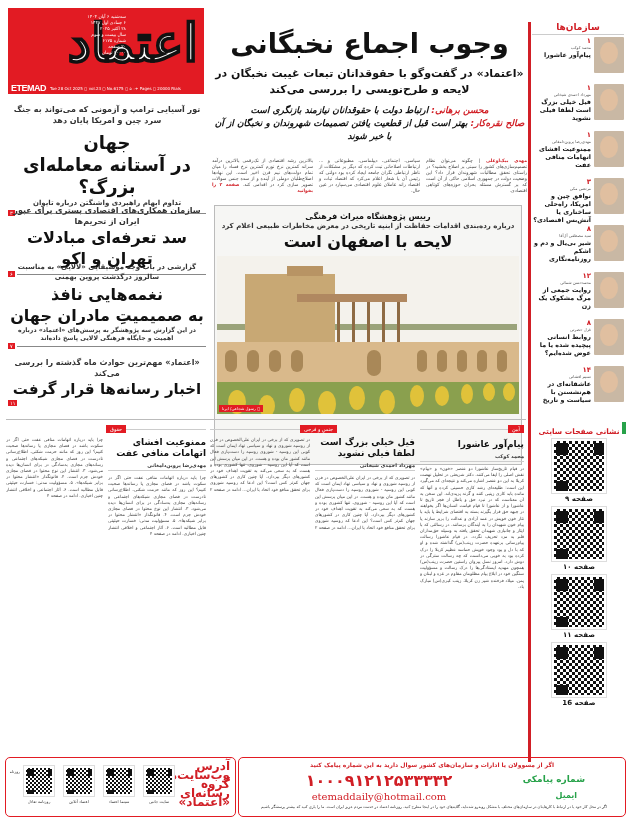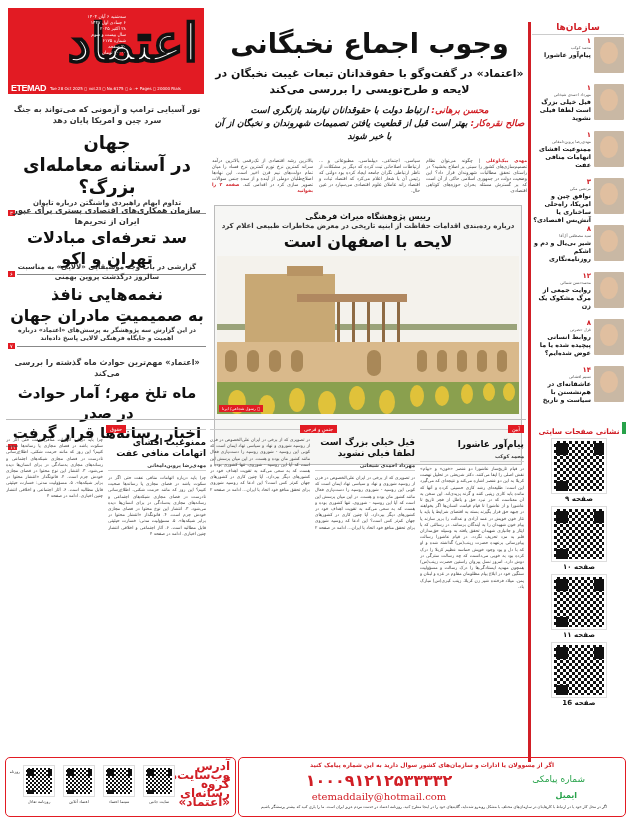--- a/index.html
+++ b/index.html
@@ -71,21 +71,21 @@
   
   .sec-tag { background: #e21b23; color: #fff; font-size: 5px; padding: 1px 4px; line-height: 6px; }
   .art-title { font-size: 9px; font-weight: bold; line-height: 11px; }
   .art-author { font-size: 5px; font-weight: bold; color: #333; }
   .art-body { font-size: 4.4px; line-height: 6.2px; color: #444; text-align: justify; }
 
   
   #sms-box { left: 238px; top: 757px; width: 388px; height: 60px; border: 1.5px solid #e21b23; border-radius: 5px; }
   #sms-line1 { top: 3px; right: 8px; width: 370px; font-size: 6px; font-weight: bold; color: #d11f26; text-align: center; }
   #sms-number { top: 13px; left: 40px; width: 200px; font-size: 16px; font-weight: bold; color: #d11f26; text-align: center; font-family: "DejaVu Sans", sans-serif; direction: ltr; letter-spacing: 0.5px; }
-  #sms-lbl1 { top: 16px; right: 40px; font-size: 9px; font-weight: normal; color: #27a24a; }
+  #sms-lbl1 { top: 16px; right: 40px; font-size: 9px; font-weight: bold; color: #27a24a; }
   #sms-email { top: 33px; left: 40px; width: 200px; font-size: 10px; color: #d11f26; text-align: center; font-family: "DejaVu Serif", serif; direction: ltr; }
   #sms-lbl2 { top: 33px; right: 48px; font-size: 8px; font-weight: bold; color: #27a24a; }
   #sms-note { top: 46px; right: 6px; width: 370px; font-size: 3.8px; color: #333; line-height: 5px; text-align: center; }
 
   #web-box { left: 5px; top: 757px; width: 231px; height: 60px; border: 1.5px solid #e21b23; border-radius: 5px; }
   #web-title { top: 4px; right: 5px; width: 48px; font-size: 12px; font-weight: bold; color: #d11f26; text-align: right; line-height: 9px; }
   .wqr { position: absolute; top: 8px; width: 32px; text-align: center; }
   .wqr .qr { width: 30px; height: 30px; margin: 0 auto;
         background:
           linear-gradient(#111,#111) 1px 1px/7px 7px no-repeat,
@@ -204,21 +204,20 @@
   <div class="big c">به صمیمیتِ مادران جهان</div>
   <div class="kicker c" style="font-size:6.2px; line-height:8px;">در این گزارش سه پژوهشگر به پرسش‌های «اعتماد» درباره اهمیت و جایگاه فرهنگی لالایی پاسخ داده‌اند</div>
   <div style="display:flex; align-items:center; gap:2px; margin-top:1px;">
       <div class="hr" style="flex:1"></div>
       <span class="pg-num">۷</span>
     </div>
 </div>
 
 <div class="abs" style="left:8px; top:357px; width:198px;">
   <div class="lede c">«اعتماد» مهم‌ترین حوادث ماه گذشته را بررسی می‌کند</div>
-  <div class="big c" style="font-size:15px; line-height:20px; margin-top:4px;">ماه تلخ مهر؛ آمار حوادث در صدر</div>
   <div class="big c" style="font-size:15px; line-height:20px;">اخبار رسانه‌ها قرار گرفت</div>
   <div style="display:flex; justify-content:flex-end; margin-top:1px;">
       <span class="pg-num">۱۱</span>
     </div>
 </div>
 
 <div class="abs" style="left:6px; top:419px; width:520px; height:1px; background:#bbb;"></div>
 
 <div id="side-redline" class="abs"></div>
 <div id="notes" class="abs">

